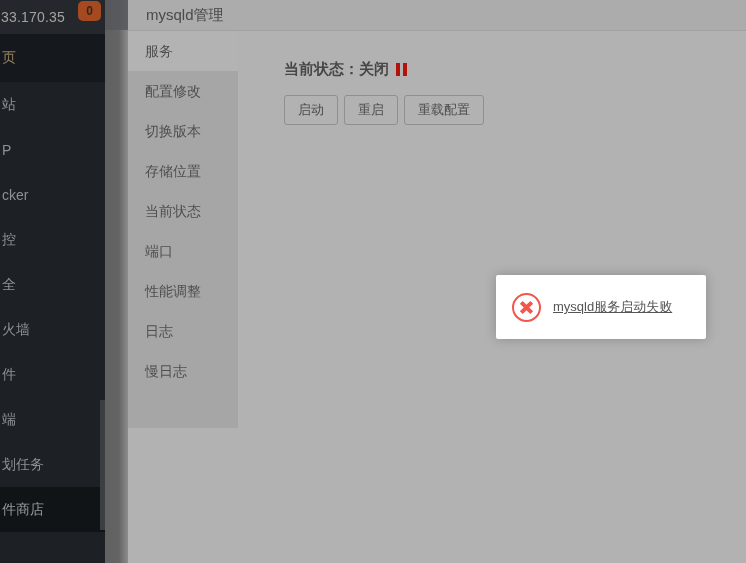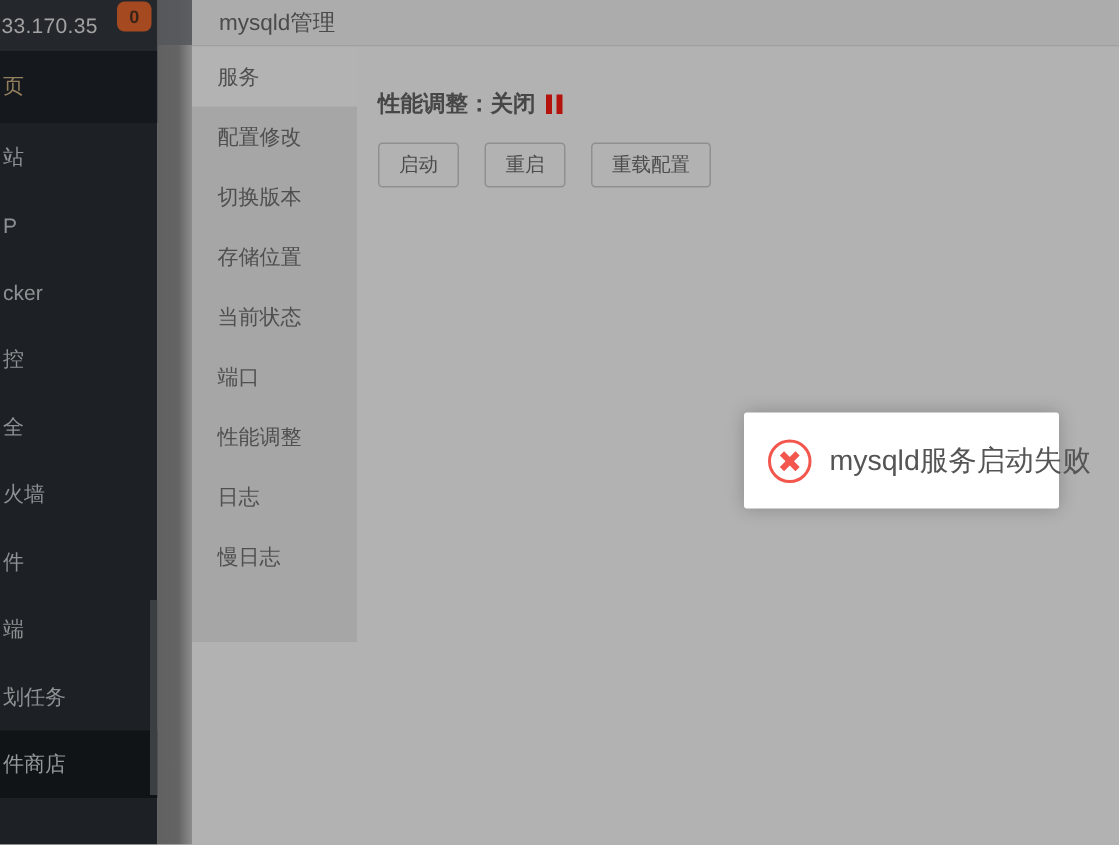--- a/index.html
+++ b/index.html
@@ -54,21 +54,21 @@
   .modal {
     position:absolute; left:128px; top:0; width:618px; height:428px;
     background:#b2b2b2; display:flex; flex-direction:column;
   }
   .modal-header {
     height:31px; flex:none; background:#acacac;
     border-bottom:1px solid #a0a0a0;
     display:flex; align-items:center;
   }
   .modal-title { font-size:15px; color:#4a4a4a; padding-left:18px; }
-  .modal-body { flex:1; display:flex; min-height:0; }
+  .modal-body { flex:1; display:flex; min-height:0;gap:32px; }
   .tab-col { width:110px; flex:none; background:#a6a6a6; }
   .tab-item {
     height:40px; line-height:40px; padding-left:17px;
     font-size:14px; color:#4f4f4f; cursor:pointer;
     white-space:nowrap; overflow:hidden;
   }
   .tab-item.active { background:#b3b3b3; }
   .content { flex:1; background:#b2b2b2; padding:29px 0 0 14px; }
 
   .status-line {
@@ -76,33 +76,33 @@
     display:flex; align-items:center;
   }
   .pause-icon { display:inline-flex; margin-left:7px; }
   .pause-icon i {
     display:block; width:4px; height:13px; background:#b5120e; margin-right:3px;
   }
   .btn-row { margin-top:16px; display:flex; }
   .btn {
     border:1px solid #8f8f8f; background:transparent; border-radius:3px;
     font-size:13px; color:#4c4c4c; padding:0 13px; height:30px;
-    margin-right:17px; cursor:pointer;
+    margin-right:6px; cursor:pointer;
     font-family:"Liberation Sans","DejaVu Sans",sans-serif;
   }
 
   
   .toast {
     position:absolute; left:496px; top:275px; width:210px; height:64px;
     background:#ffffff; border-radius:2px;
     box-shadow:0 0 12px rgba(0,0,0,.22);
     display:flex; align-items:center; padding-left:15px;
   }
   .toast-icon { width:31px; height:31px; flex:none; }
-  .toast-msg { margin-left:11px; font-size:19px; color:#555555; white-space:nowrap; }
+  .toast-msg { margin-left:11px; font-size:13px; color:#555555; white-space:nowrap;text-decoration:underline; }
 </style>
 </head>
 <body>
 
 <div class="sidebar">
   <div class="topbar">
     <span class="ip">33.170.35</span>
     <span class="badge">0</span>
   </div>
   <div class="side-item first">页</div>
@@ -133,21 +133,21 @@
       <div class="tab-item">切换版本</div>
       <div class="tab-item">存储位置</div>
       <div class="tab-item">当前状态</div>
       <div class="tab-item">端口</div>
       <div class="tab-item">性能调整</div>
       <div class="tab-item">日志</div>
       <div class="tab-item">慢日志</div>
     </div>
     <div class="content">
       <div class="status-line">
-        <span>性能调整：</span>
+        <span>当前状态：</span>
           <span>关闭</span>
         <span class="pause-icon">
             <i></i>
             <i></i>
           </span>
       </div>
       <div class="btn-row">
         <button class="btn">启动</button>
         <button class="btn">重启</button>
         <button class="btn">重载配置</button>

